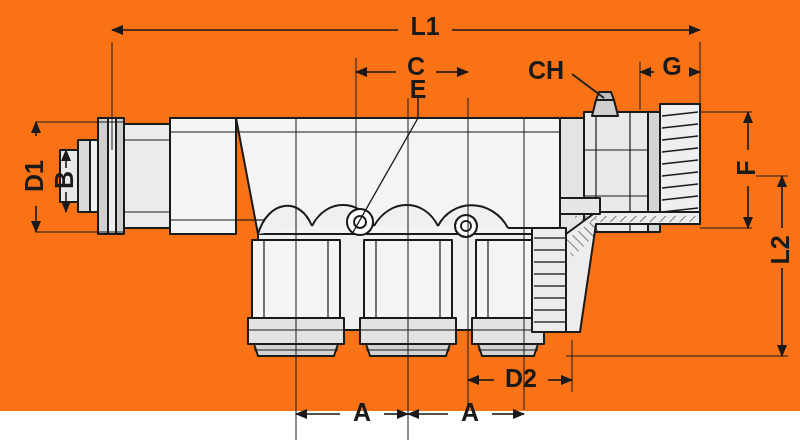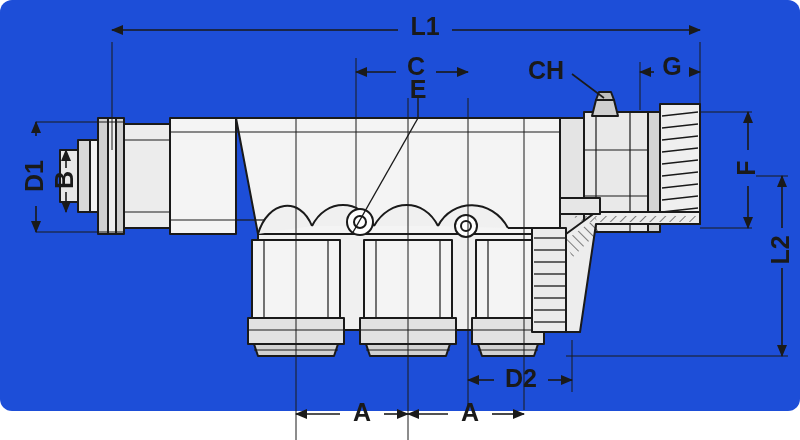--- a/index.html
+++ b/index.html
@@ -10,22 +10,21 @@
   body {
     width: 800px;
     height: 440px;
     overflow: hidden;
     font-family: "Liberation Sans", sans-serif;
   }
   #sheet {
     position: relative;
     width: 800px;
     height: 411px;
-    background: #1d4ed8;
-    border-radius: 12px;
+    background: #f97316;
   }
   #sheet svg {
     position: absolute;
     top: 0;
     left: 0;
     display: block;
   }
   .dim-label {
     font-family: "Liberation Sans", sans-serif;
     font-size: 25px;

